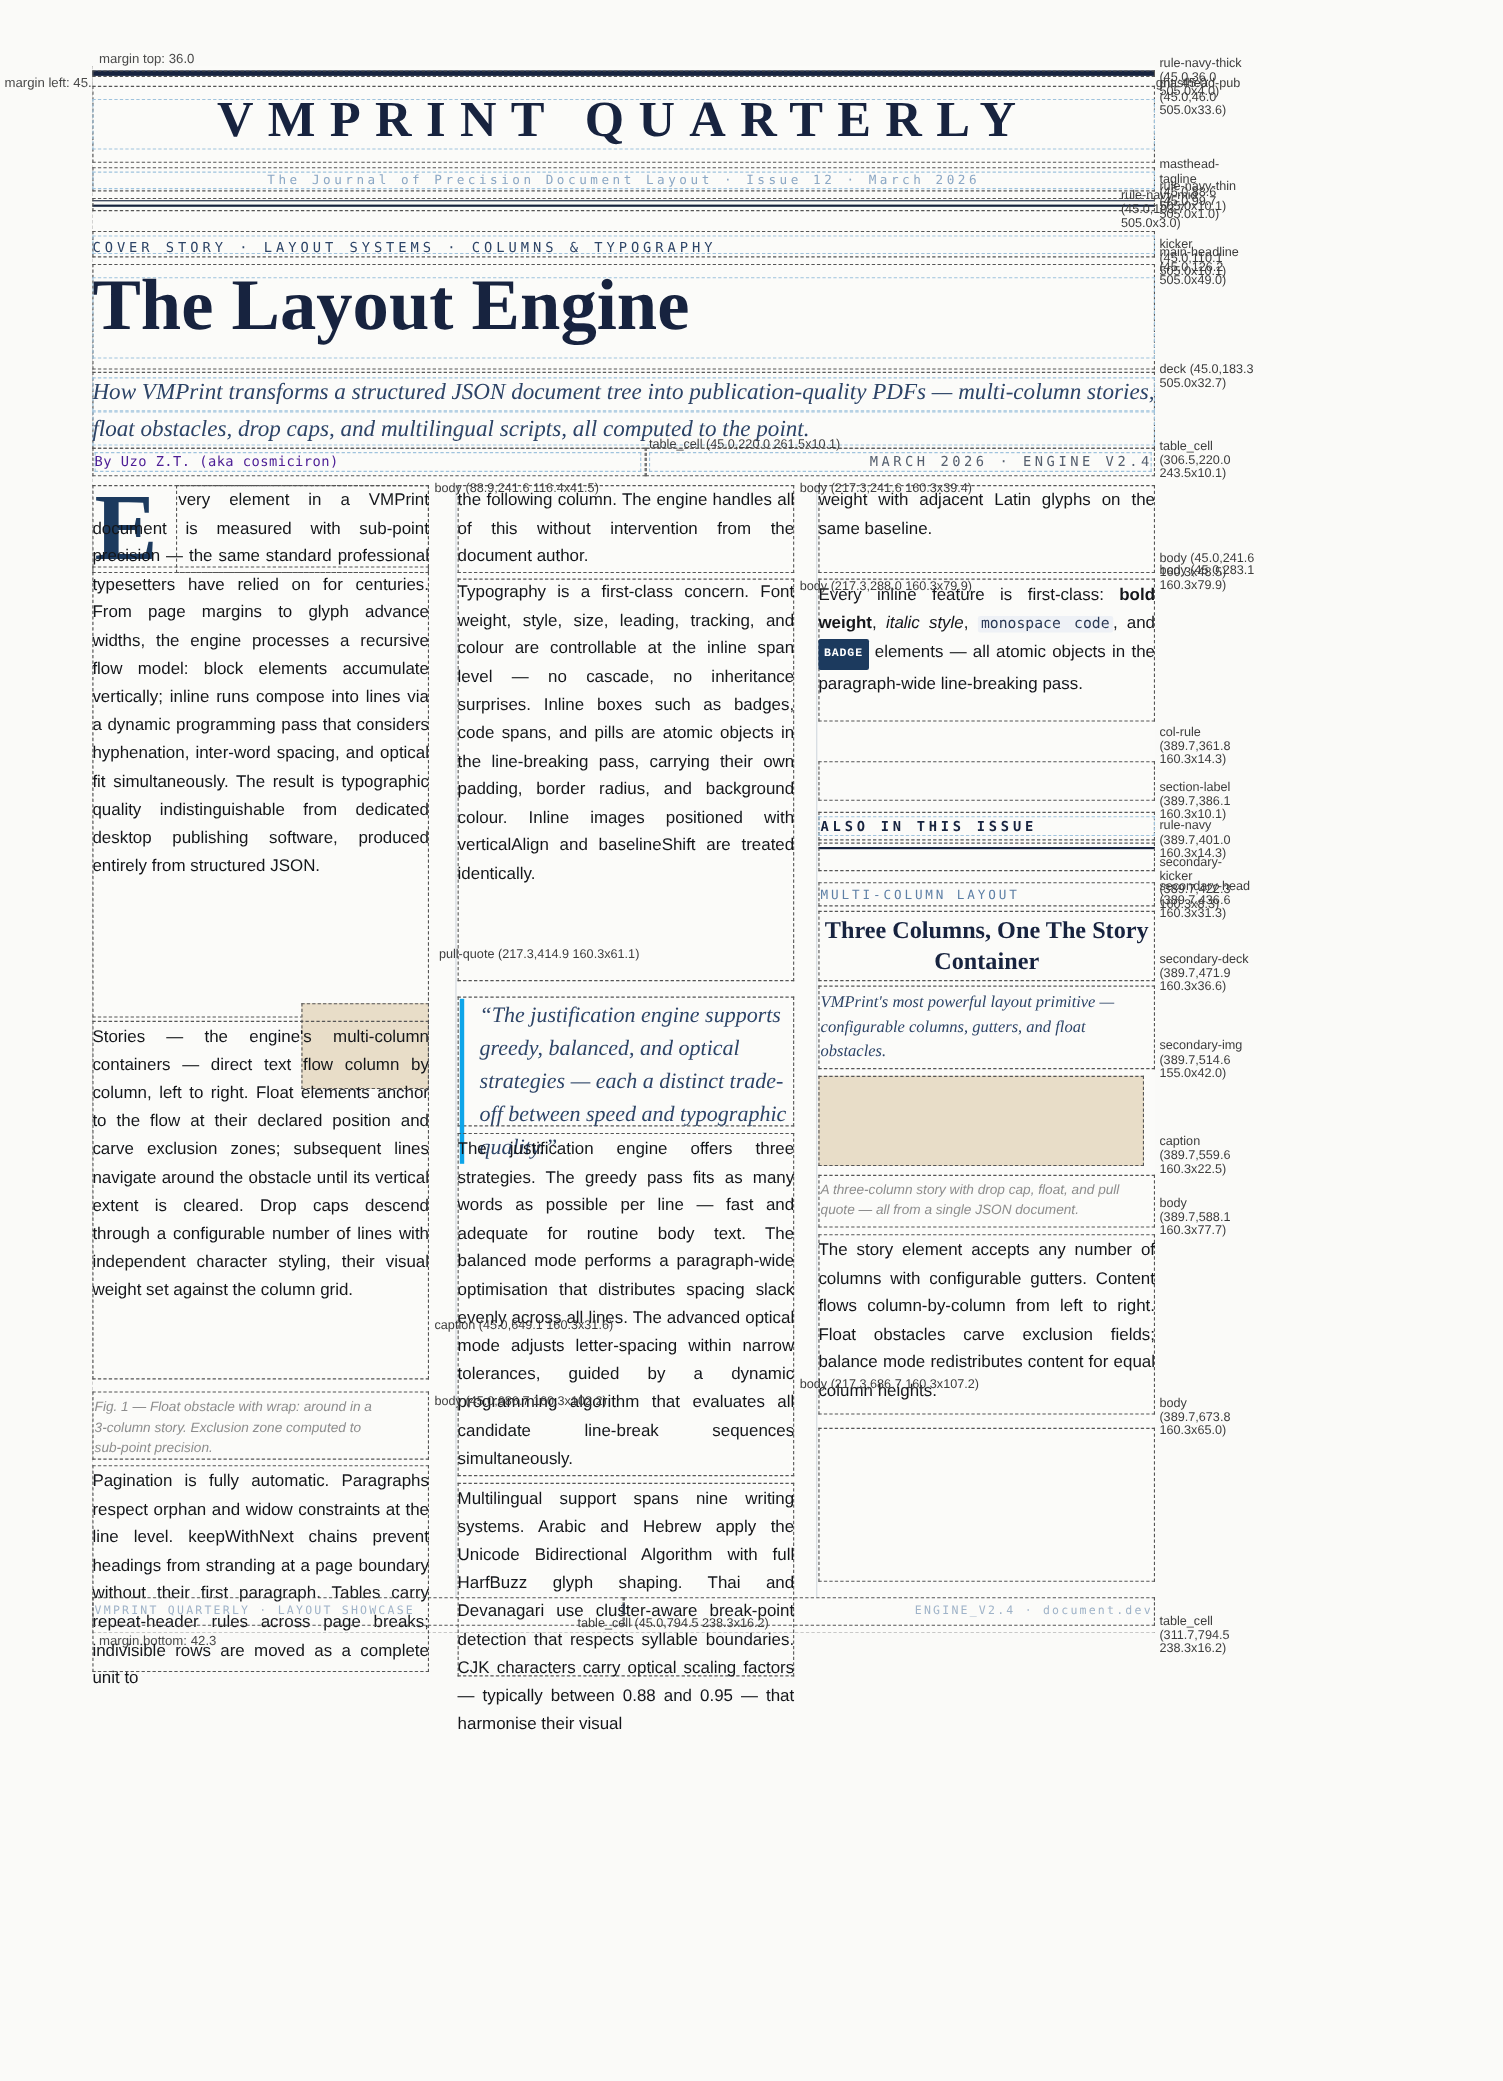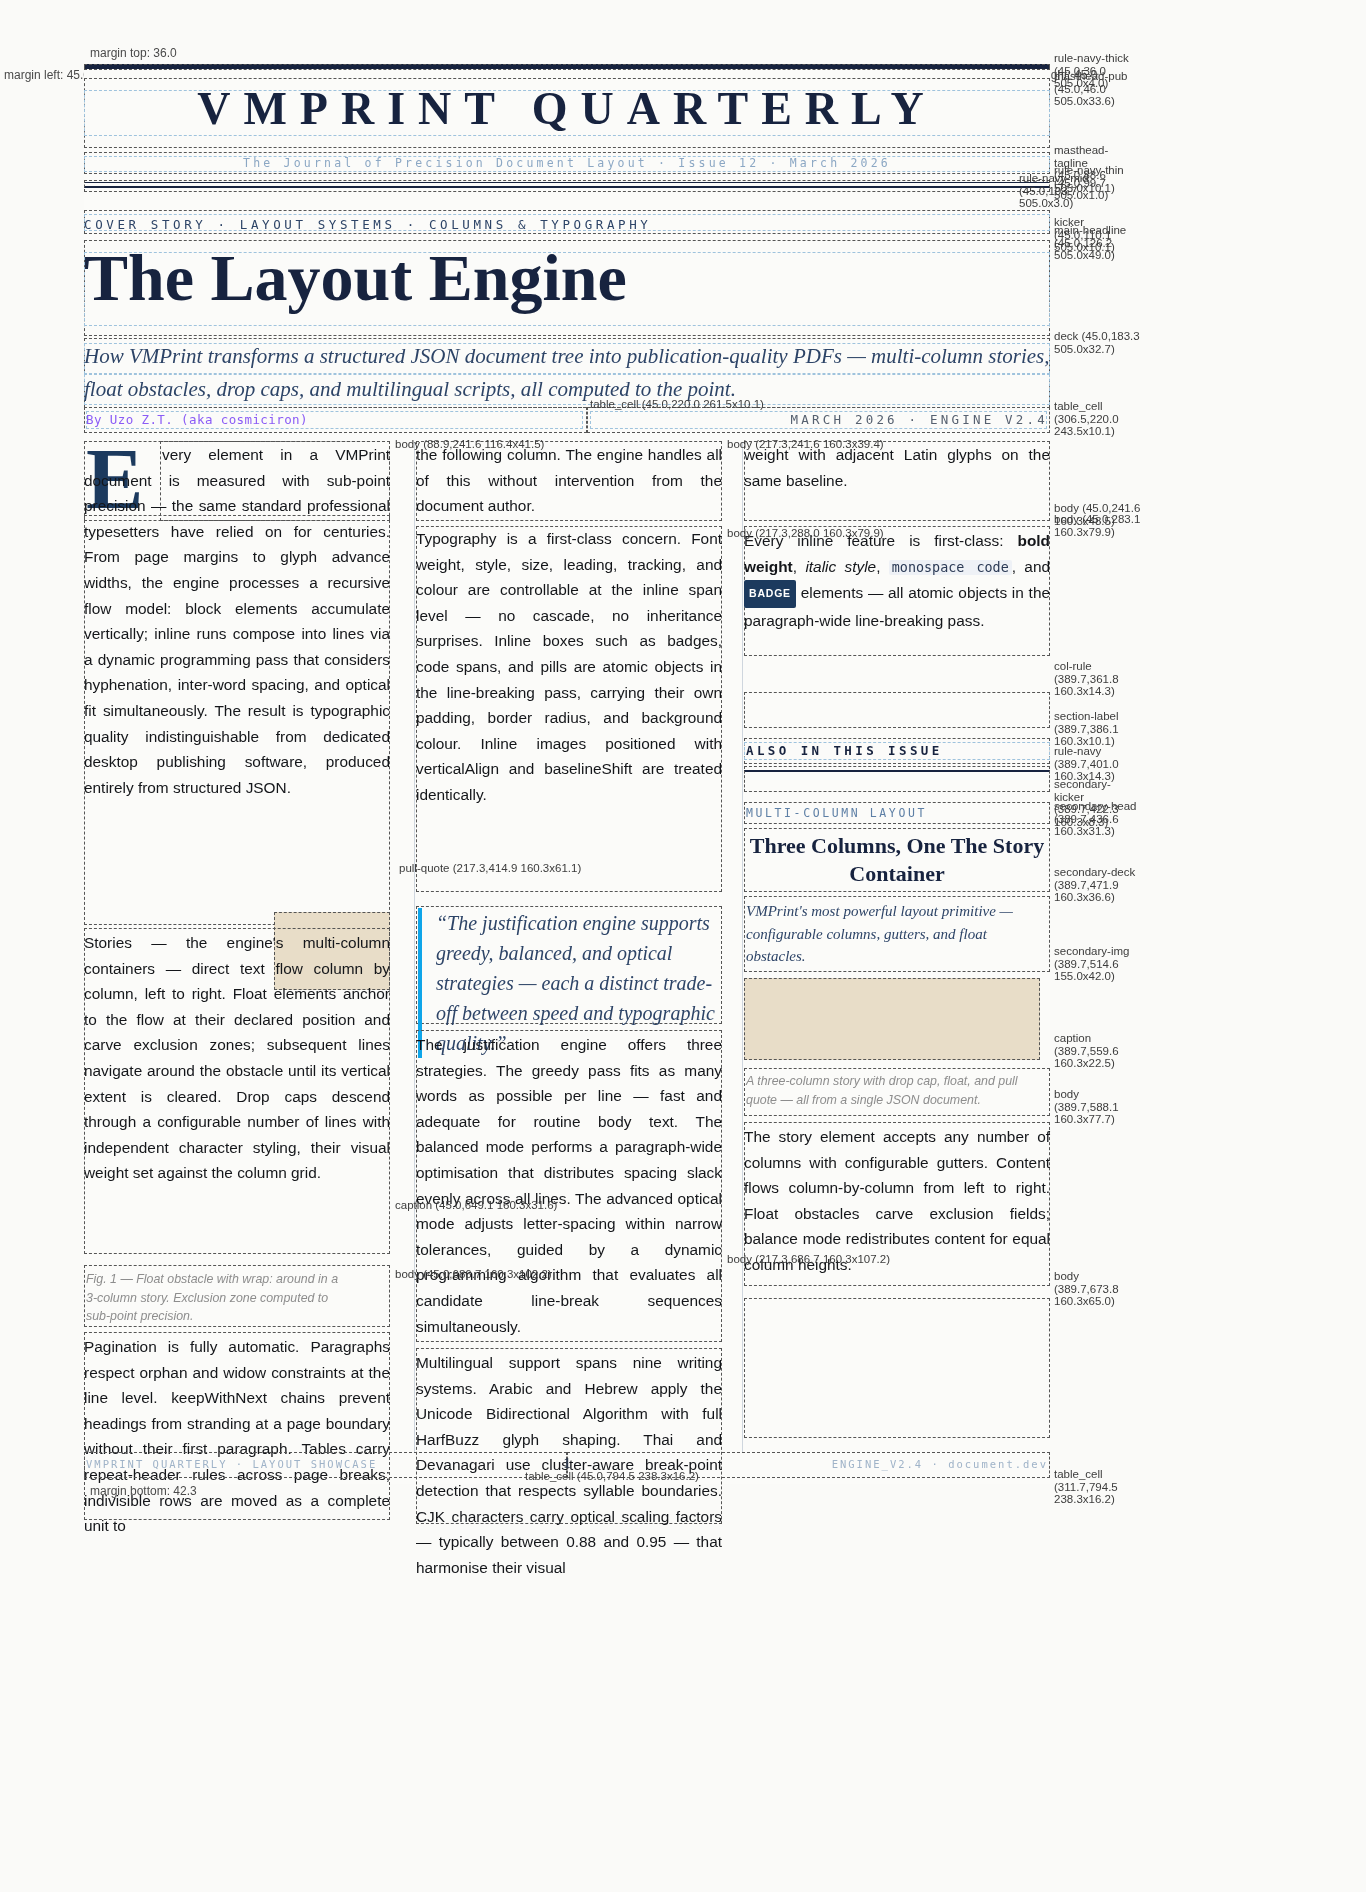--- a/index.html
+++ b/index.html
@@ -18,36 +18,36 @@
     font-family:"DejaVu Sans Mono",monospace;font-size:11.5px;color:#8ba7c4;letter-spacing:3.2px;}
   .rule-thick{position:absolute;left:0;width:966px;height:5px;background:#17233f;}
   .rule-mid{position:absolute;left:0;width:966px;height:2.4px;background:#17233f;}
   .rule-thin{position:absolute;left:0;width:966px;height:1.3px;background:#17233f;}
   .kicker{position:absolute;left:0;top:157px;width:966px;
     font-family:"DejaVu Sans Mono",monospace;font-size:12.5px;color:#2d4467;letter-spacing:3.6px;}
   .headline{position:absolute;left:0;top:182px;width:966px;
     font-family:"Liberation Serif",serif;font-weight:bold;font-size:66px;color:#17233f;line-height:72px;}
   .deck{position:absolute;left:0;top:280px;width:966px;
     font-family:"Liberation Serif",serif;font-style:italic;font-size:21px;color:#2d4467;line-height:33px;}
-  .byline-l{position:absolute;left:2px;top:352px;font-family:"DejaVu Sans Mono",monospace;font-size:12.5px;color:#8b5cf6;letter-spacing:.4px;}
+  .byline-l{position:absolute;left:2px;top:352px;font-family:"DejaVu Sans Mono",monospace;font-size:12.5px;color:#4c1d95;letter-spacing:.4px;}
   .byline-r{position:absolute;right:2px;top:352px;font-family:"DejaVu Sans Mono",monospace;font-size:12.5px;color:#56606f;letter-spacing:3.2px;}
   .col{position:absolute;width:306px;font-family:"Liberation Sans",sans-serif;font-size:15.4px;line-height:25.6px;color:#14161a;text-align:justify;}
   .col p{margin:0 0 11px 0;}
   .dropcap{position:absolute;left:2px;top:382px;font-family:"Liberation Serif",serif;font-weight:bold;font-size:86px;line-height:74px;color:#1c3a5e;}
   .figbox{position:absolute;background:#e8ddc8;}
   .figcap{position:absolute;font-family:"Liberation Sans",sans-serif;font-style:italic;font-size:12.4px;line-height:18.6px;color:#8d8d8d;}
   .pull{position:absolute;border-left:4px solid #0ea5e9;padding-left:14px;
     font-family:"Liberation Serif",serif;font-style:italic;font-size:20px;line-height:30px;color:#2d4467;}
   .seclabel{position:absolute;font-family:"DejaVu Sans Mono",monospace;font-size:12.5px;font-weight:bold;color:#17233f;letter-spacing:3.4px;}
   .secrule{position:absolute;height:2px;background:#17233f;}
   .sk{position:absolute;font-family:"DejaVu Sans Mono",monospace;font-size:11.5px;color:#5d7fa5;letter-spacing:2.6px;}
   .sh{position:absolute;font-family:"Liberation Serif",serif;font-weight:bold;font-size:22px;line-height:28px;color:#17233f;}
   .sd{position:absolute;font-family:"Liberation Serif",serif;font-style:italic;font-size:15px;line-height:22.5px;color:#2d4467;}
   .colrule{position:absolute;width:1px;background:#cfd6de;}
-  .badge{display:inline-block;background:#1c3a5e;color:#fff;font-family:Liberation Sans, sans-serif;
+  .badge{display:inline-block;background:#1c3a5e;color:#fff;font-family:Liberation Mono, monospace;
     font-size:10.5px;font-weight:bold;letter-spacing:.8px;padding:1px 5px;border-radius:2px;vertical-align:1px;}
   .code{font-family:"DejaVu Sans Mono",monospace;font-size:13.4px;background:#eef1f6;color:#2b3a55;padding:0 3px;border-radius:2px;}
   .fl{position:absolute;left:2px;font-family:"DejaVu Sans Mono",monospace;font-size:10.5px;color:#9fb3c8;letter-spacing:2px;}
   .fr{position:absolute;right:2px;font-family:"DejaVu Sans Mono",monospace;font-size:10.5px;color:#9fb3c8;letter-spacing:2px;}
   .fc{position:absolute;left:0;width:966px;text-align:center;font-family:"Liberation Serif",serif;font-weight:bold;font-size:14px;color:#2f3a4d;}
 </style>
 </head>
 <body>
 
 <div class="mlabel" style="left:90px;top:46px;">margin top: 36.0</div>

